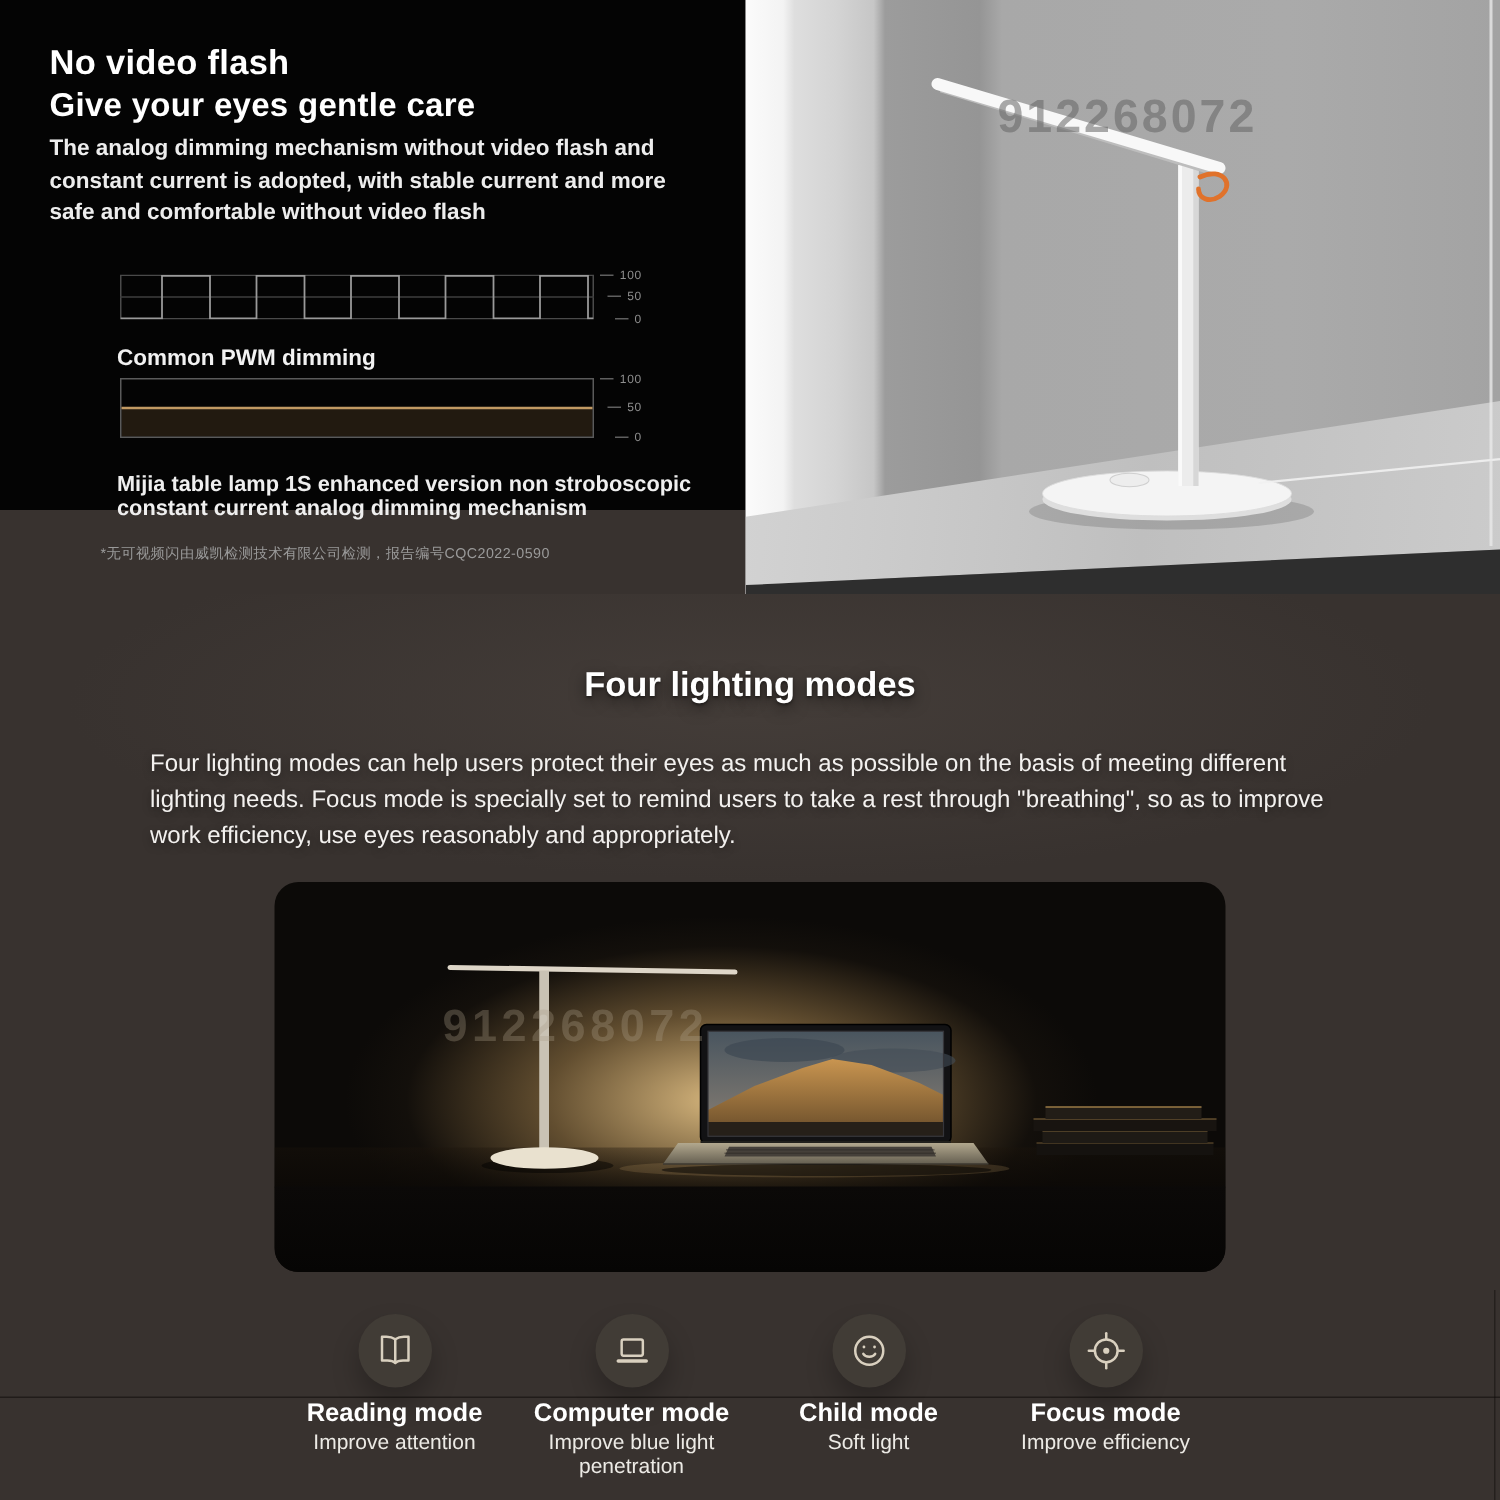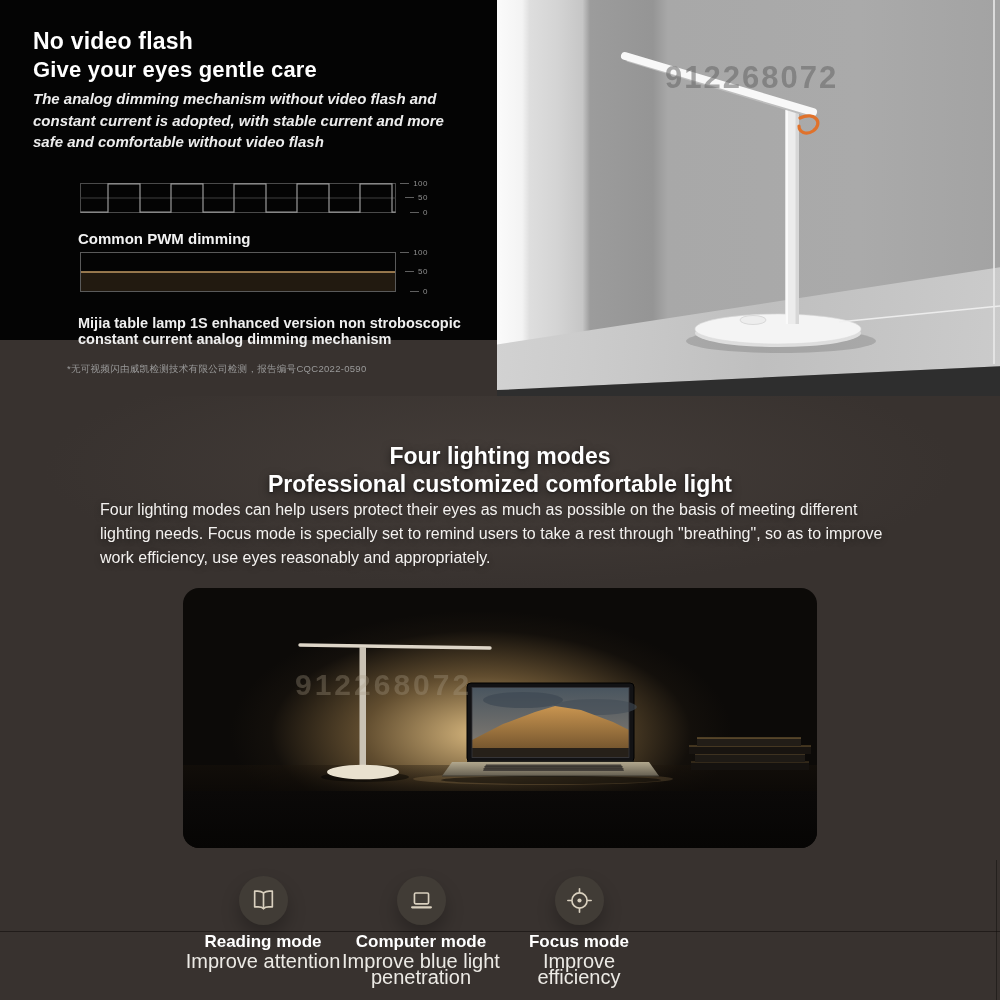--- a/index.html
+++ b/index.html
@@ -5,21 +5,21 @@
   html,body{margin:0;padding:0;}
   body{width:1000px;height:1000px;position:relative;overflow:hidden;
        font-family:"Liberation Sans",sans-serif;background:#38322f;}
 
   
   .top{position:absolute;left:0;top:0;width:1000px;height:396px;}
   .panel-left{position:absolute;left:0;top:0;width:497px;height:340px;background:#040404;}
   .h1a{position:absolute;left:33px;top:28px;font-size:23px;font-weight:800;color:#fff;letter-spacing:.2px;}
   .h1b{position:absolute;left:33px;top:57px;font-size:22px;font-weight:800;color:#fff;letter-spacing:.2px;text-align:center;}
   .body-top{position:absolute;left:33px;top:88px;width:445px;font-size:15px;font-weight:600;
-            color:#ededed;line-height:21.5px;font-style:italic;}
+            color:#ededed;line-height:21.5px;}
   .chart{position:absolute;left:80px;width:316px;}
   .chart svg{display:block;width:100%;height:100%;}
   .chart-pwm{top:183px;height:30px;}
   .chart-analog{top:252px;height:40px;}
   .tick{position:absolute;right:-32px;font-size:8px;color:#8f8f8f;letter-spacing:.5px;white-space:nowrap;}
   .tick::before{content:"";display:inline-block;width:9px;height:1px;background:#5f5f5f;
                 vertical-align:2px;margin-right:4px;}
   .tick.t0{top:-4px;text-align:right;}.tick.t1{top:calc(50% - 5px);}.tick.t2{bottom:-4px;}
   .chart-label{position:absolute;left:78px;top:230px;font-size:15px;font-weight:700;color:#f2f2f2;}
   .chart-caption{position:absolute;left:78px;top:297px;width:432px;font-size:14.5px;font-weight:600;
@@ -65,21 +65,21 @@
   .hline{position:absolute;left:0;top:535px;width:100%;height:1px;background:rgba(14,11,9,.55);}
   .vline{position:absolute;right:3px;top:464px;height:140px;width:1px;background:rgba(14,11,9,.45);}
 
   .modes{position:absolute;left:50%;top:480px;transform:translateX(-50%);display:flex;width:632px;}
   .mode{width:158px;text-align:center;}
   .mode-circle{width:49px;height:49px;border-radius:50%;background:#413c36;margin:0 auto;
         display:flex;align-items:center;justify-content:center;box-shadow:0 10px 18px rgba(0,0,0,.25);}
   .mode-circle svg{width:27px;height:27px;stroke:#d9d0bf;fill:none;stroke-width:1.6;
         stroke-linecap:round;stroke-linejoin:round;}
   .mode-title{margin-top:7px;font-size:17px;font-weight:800;color:#fff;position:relative;z-index:2;}
-  .mode-sub{margin-top:1px;font-size:20px;font-weight:500;color:#eceae5;line-height:16px;position:relative;z-index:2;}
+  .mode-sub{margin-top:1px;font-size:14px;font-weight:500;color:#eceae5;line-height:16px;position:relative;z-index:2;}
 </style>
 </head>
 <body>
 
 <div class="top">
   <div class="panel-left">
     <div class="h1a">No video flash</div>
     <div class="h1b">Give your eyes gentle care</div>
     <div class="body-top">The analog dimming mechanism without video flash and constant current is adopted, with stable current and more safe and comfortable without video flash</div>
 
@@ -126,21 +126,20 @@
       <path d="M303,118 C318,111 327,123 316,131 C309,135.5 302,132 302,126" fill="none" stroke="#e0722b" stroke-width="3.2" stroke-linecap="round"></path>
       <path d="M342,322 L503,306" stroke="#f1f1f1" stroke-width="1.5" opacity="0.9"></path>
     </svg>
     <div class="photo-edge"></div>
     <span class="wm-top">912268072</span>
   </div>
 </div>
 
 <div class="bottom">
   <div class="h2a">Four lighting modes</div>
-  <div class="h2b">Professional customized comfortable light</div>
   <div class="body-bottom">Four lighting modes can help users protect their eyes as much as possible on the basis of meeting different lighting needs. Focus mode is specially set to remind users to take a rest through "breathing", so as to improve work efficiency, use eyes reasonably and appropriately.</div>
 
   <div class="scene">
     <div class="glow"></div>
     <div class="s-desk"></div>
     <div class="s-front"></div>
     <svg viewBox="0 0 634 260">
 
       <ellipse cx="182" cy="189" rx="44" ry="5" fill="rgba(0,0,0,0.45)"></ellipse>
       <line x1="117" y1="57" x2="307" y2="60" stroke="#ded6c8" stroke-width="3.4" stroke-linecap="round"></line>
@@ -214,20 +213,32 @@
           <rect x="6.2" y="5.8" width="13.6" height="10.4" rx="1.2"></rect>
           <line x1="4" y1="19.6" x2="22" y2="19.6" stroke-width="2.2"></line>
         </svg>
       </div>
       <div class="mode-title">Computer mode</div>
       <div class="mode-sub">Improve blue light penetration</div>
     </div>
     <div class="mode">
       <div class="mode-circle">
         <svg viewBox="0 0 26 26">
+          <circle cx="13" cy="13" r="9"></circle>
+          <circle cx="9.6" cy="10.6" r="0.9" fill="#d9d0bf" stroke="none"></circle>
+          <circle cx="16.4" cy="10.6" r="0.9" fill="#d9d0bf" stroke="none"></circle>
+          <path d="M9.2,15 C10.6,17.4 15.4,17.4 16.8,15"></path>
+        </svg>
+      </div>
+      <div class="mode-title">Child mode</div>
+      <div class="mode-sub">Soft light</div>
+    </div>
+    <div class="mode">
+      <div class="mode-circle">
+        <svg viewBox="0 0 26 26">
           <circle cx="13" cy="13" r="7.3"></circle>
           <circle cx="13" cy="13" r="2" fill="#d9d0bf" stroke="none"></circle>
           <line x1="13" y1="1.8" x2="13" y2="5"></line>
           <line x1="13" y1="21" x2="13" y2="24.2"></line>
           <line x1="1.8" y1="13" x2="5" y2="13"></line>
           <line x1="21" y1="13" x2="24.2" y2="13"></line>
         </svg>
       </div>
       <div class="mode-title">Focus mode</div>
       <div class="mode-sub">Improve efficiency</div>

